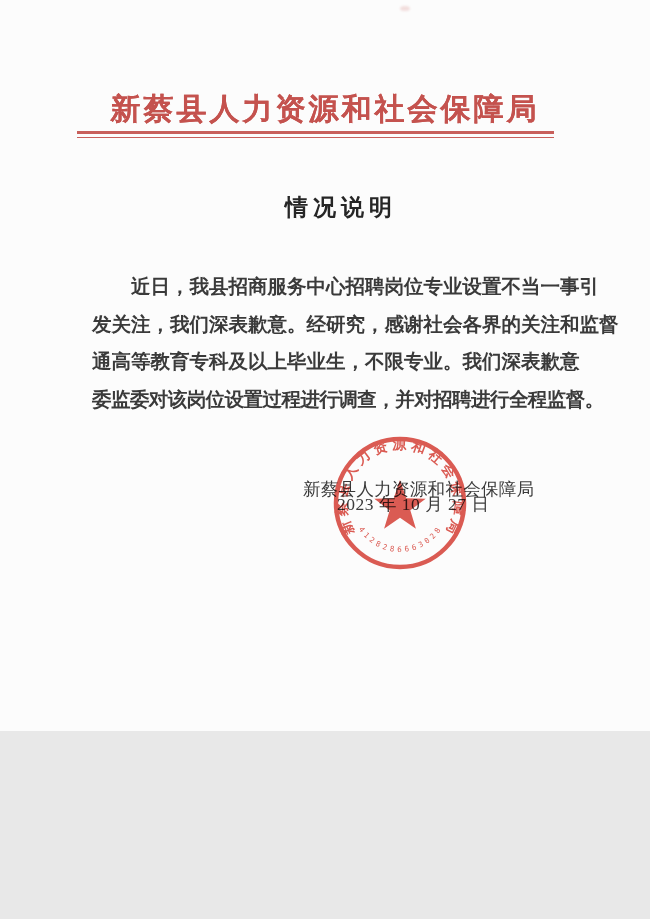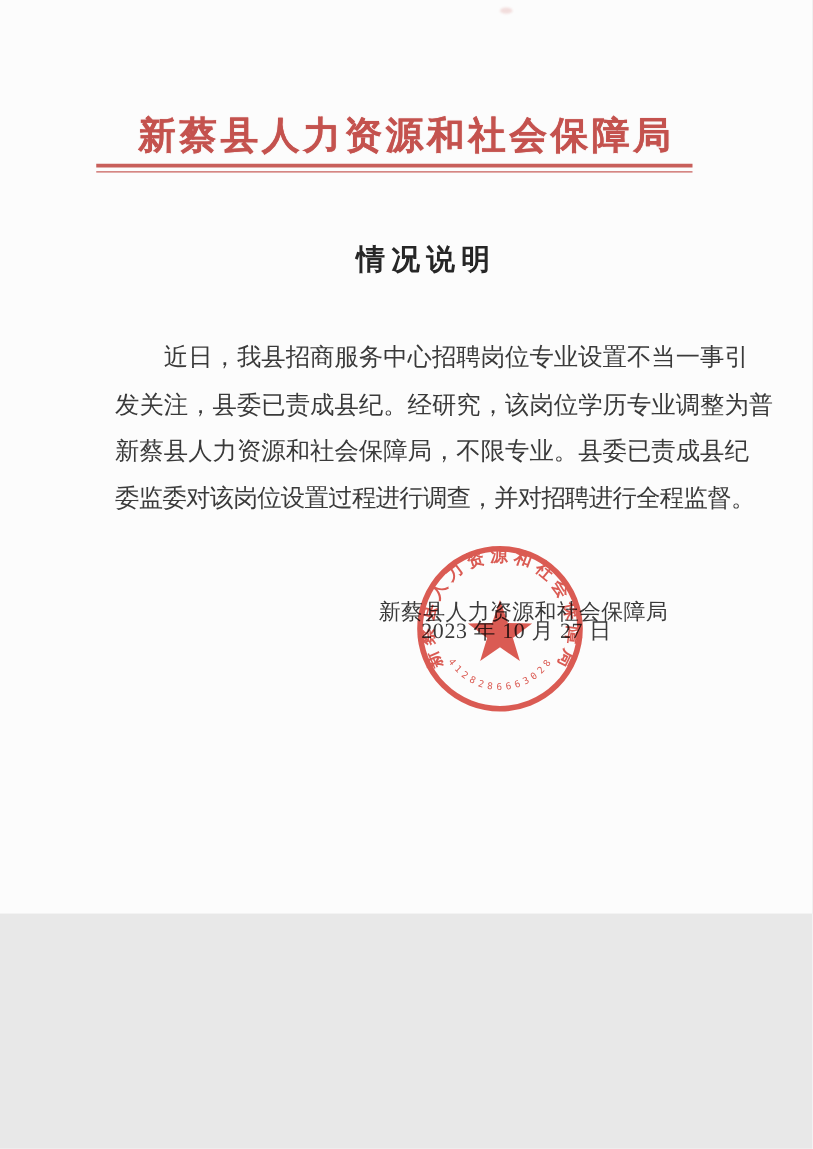--- a/index.html
+++ b/index.html
@@ -43,21 +43,21 @@
     font-size: 23px; font-weight: bold;
     letter-spacing: 5px;
     color: #262626;
     padding-left: 16px;
   }
   .doc-body {
     position: absolute; left: 92px; top: 268px; width: 505px;
     color: #3a3a3a;
     font-size: 19.5px; line-height: 37.5px;
   }
-  .doc-body .line { white-space: nowrap; }
+  .doc-body .line { white-space: nowrap; font-weight: bold; }
   .doc-body .line.indent { text-indent: 2em; }
   .doc-body .line.tight { letter-spacing: -0.55px; }
   .signature {
     position: absolute; left: 303px; top: 477px;
     font-size: 17.5px; color: #3a3a3a;
     letter-spacing: 0.3px; white-space: nowrap;
   }
   .date {
     position: absolute; left: 337px; top: 492px;
     font-size: 17.5px; color: #3a3a3a;
@@ -85,22 +85,22 @@
   <div class="ink-speck"></div>
 
   <div class="letterhead">新蔡县人力资源和社会保障局</div>
 
   <div class="double-rule"></div>
 
   <h1 class="doc-title">情况说明</h1>
 
   <div class="doc-body">
     <div class="line indent">近日，我县招商服务中心招聘岗位专业设置不当一事引</div>
-    <div class="line">发关注，县委已责成县纪。经研究，该岗位学历专业调整为普</div>
-    <div class="line">新蔡县人力资源和社会保障局，不限专业。县委已责成县纪</div>
+    <div class="line">发关注，我们深表歉意。经研究，感谢社会各界的关注和监督</div>
+    <div class="line">通高等教育专科及以上毕业生，不限专业。我们深表歉意</div>
     <div class="line tight">委监委对该岗位设置过程进行调查，并对招聘进行全程监督。</div>
   </div>
 
   <div class="signature">新蔡县人力资源和社会保障局</div>
 
   <div class="date">2023 年 10 月 27 日</div>
 
   <svg class="seal" viewBox="0 0 150 150">
     <circle cx="75" cy="75" r="64" fill="none" stroke="#d9453c" stroke-width="4.5"></circle>
     <polygon fill="#d9453c" transform="translate(0,4)" points="75,48 81.3,66.3 100.7,66.7 85.3,78.3 90.9,96.8 75,85.8 59.1,96.8 64.7,78.3 49.3,66.7 68.7,66.3"></polygon>

